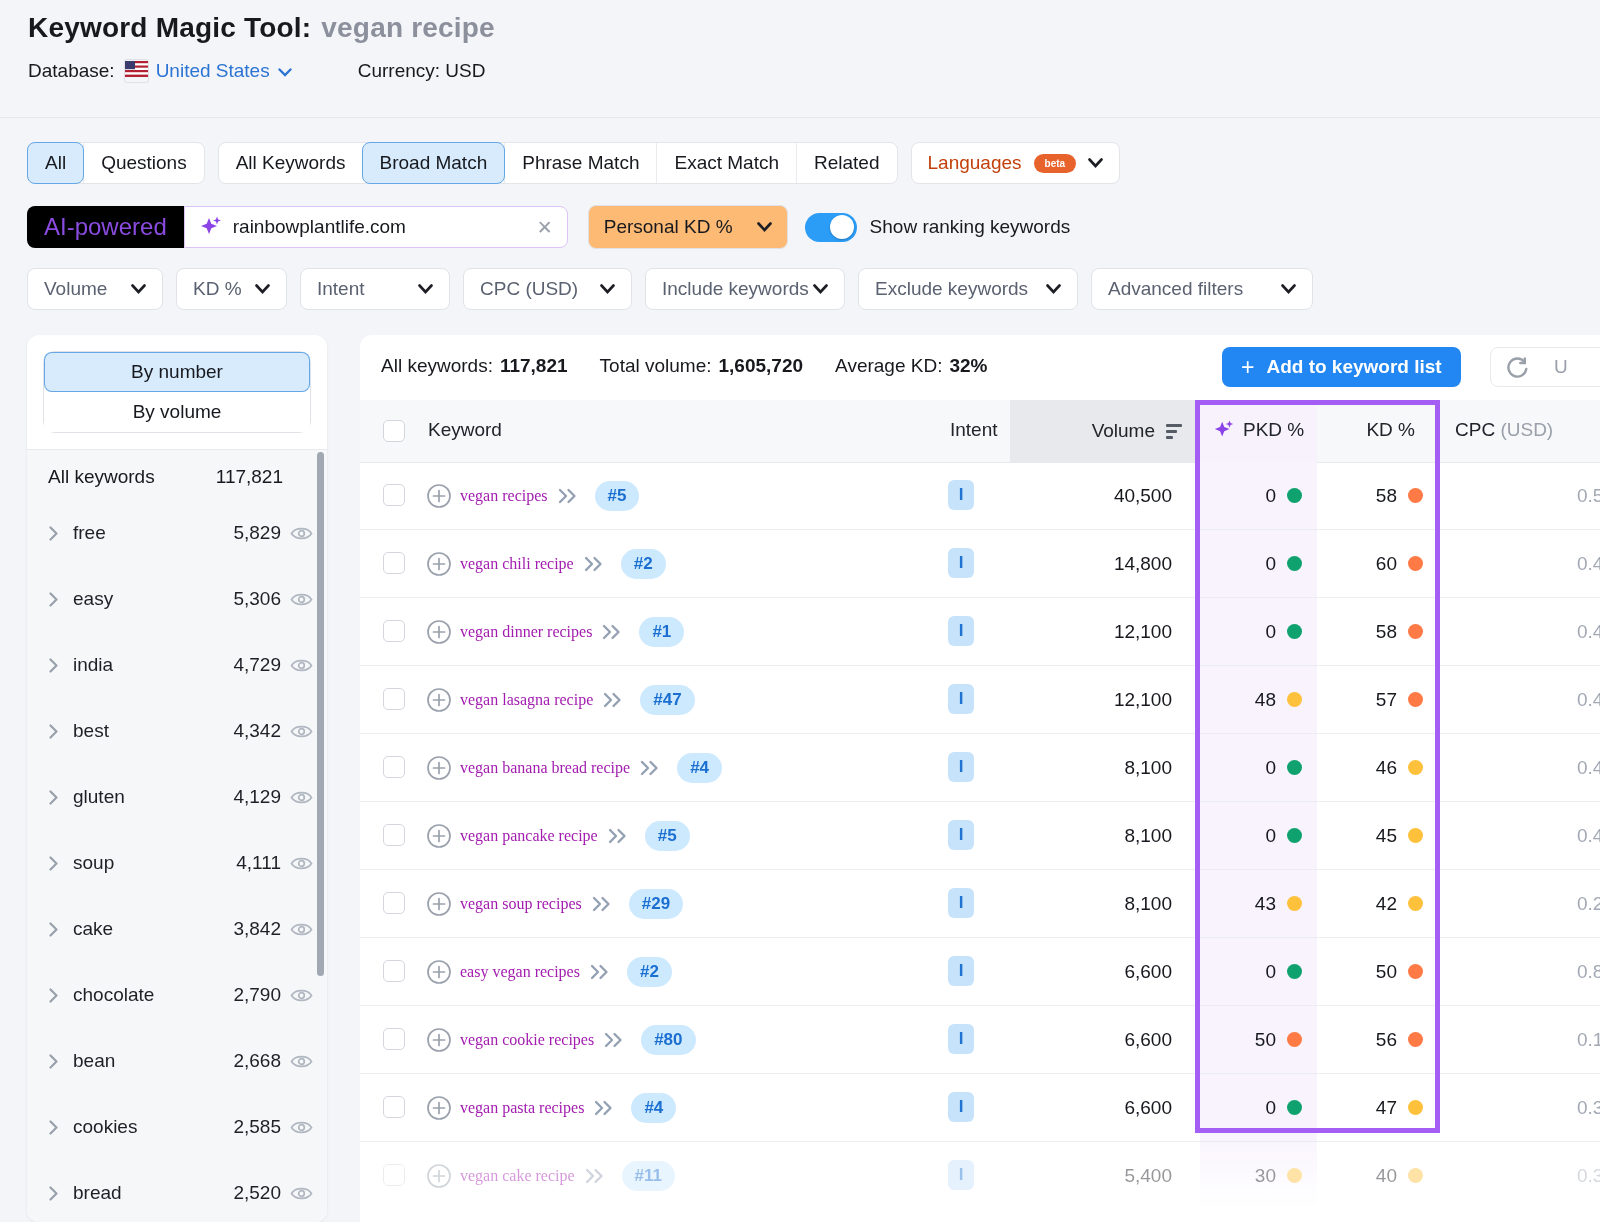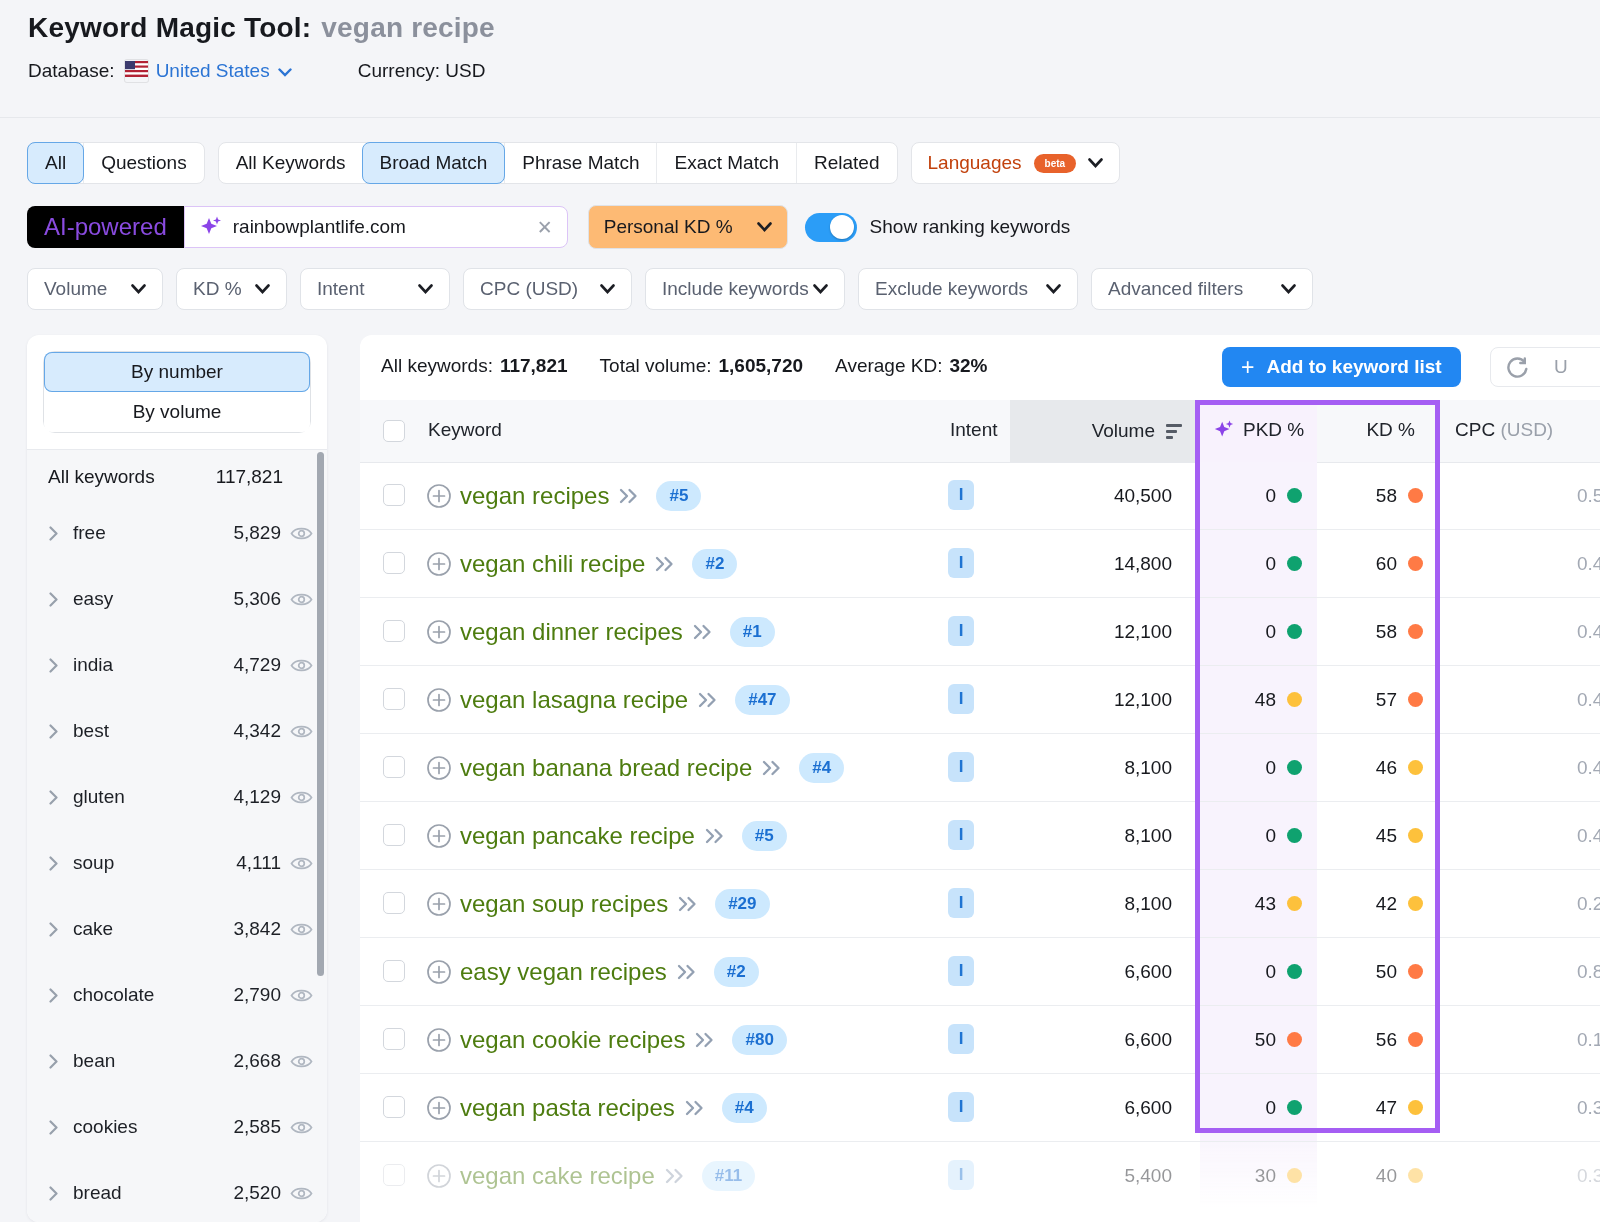--- a/index.html
+++ b/index.html
@@ -89,21 +89,21 @@
   .h-kd{position:absolute;left:955px;top:19px;width:100px;text-align:right;}
   .h-cpc{position:absolute;left:1095px;top:19px;white-space:nowrap;}
   .h-cpc .sub{color:#9aa0aa;}
 
   .tbody{position:absolute;left:0;top:127px;width:1240px;}
   .row{position:relative;height:67px;border-bottom:1px solid #ebedf0;}
   .checkbox{display:inline-block;width:22px;height:22px;background:#fff;border:1.5px solid #d3d7dd;border-radius:5px;box-sizing:border-box;}
   .c-check{position:absolute;left:23px;top:22px;}
   .c-plus{position:absolute;left:66px;top:21px;}
   .c-kw{position:absolute;left:100px;top:0;height:100%;display:flex;align-items:center;gap:9px;}
-  .kw-link{font-size:24px;color:#4d7c0f;text-decoration:none;}
+  .kw-link{font-size:16px;color:#a21caf;text-decoration:none;font-family:Liberation Serif, serif;}
   .pos-badge{margin-left:8px;background:#cde9fe;color:#1b6fd1;font-size:17px;font-weight:600;height:30px;
              border-radius:15px;display:flex;align-items:center;padding:0 13px;}
   .c-intent{position:absolute;left:588px;top:18px;}
   .intent-badge{width:26px;height:30px;background:#c7e3fb;color:#1f74d2;font-weight:700;font-size:17px;
                 border-radius:6px;display:flex;align-items:center;justify-content:center;}
   .c-volume{position:absolute;left:650px;top:0;width:162px;height:100%;display:flex;align-items:center;
             justify-content:flex-end;font-size:19px;}
   .c-pkd{position:absolute;left:840px;top:0;width:117px;height:100%;background:#f8f3fd;display:flex;align-items:center;
          justify-content:flex-end;gap:11px;padding-right:15px;box-sizing:border-box;font-size:19px;}
   .c-kd{position:absolute;left:957px;top:0;width:123px;height:100%;display:flex;align-items:center;

